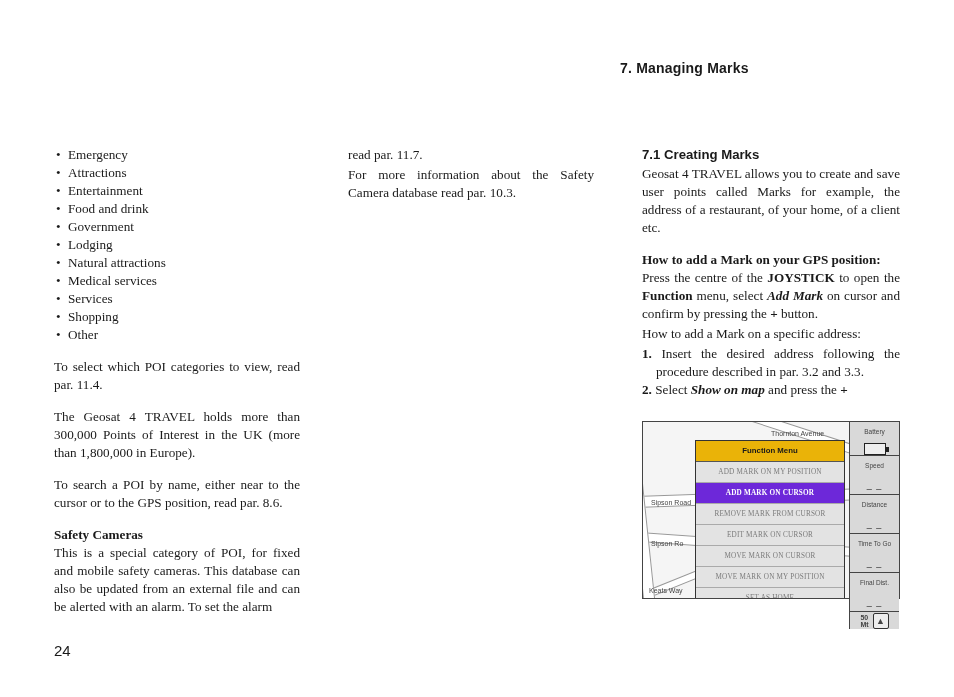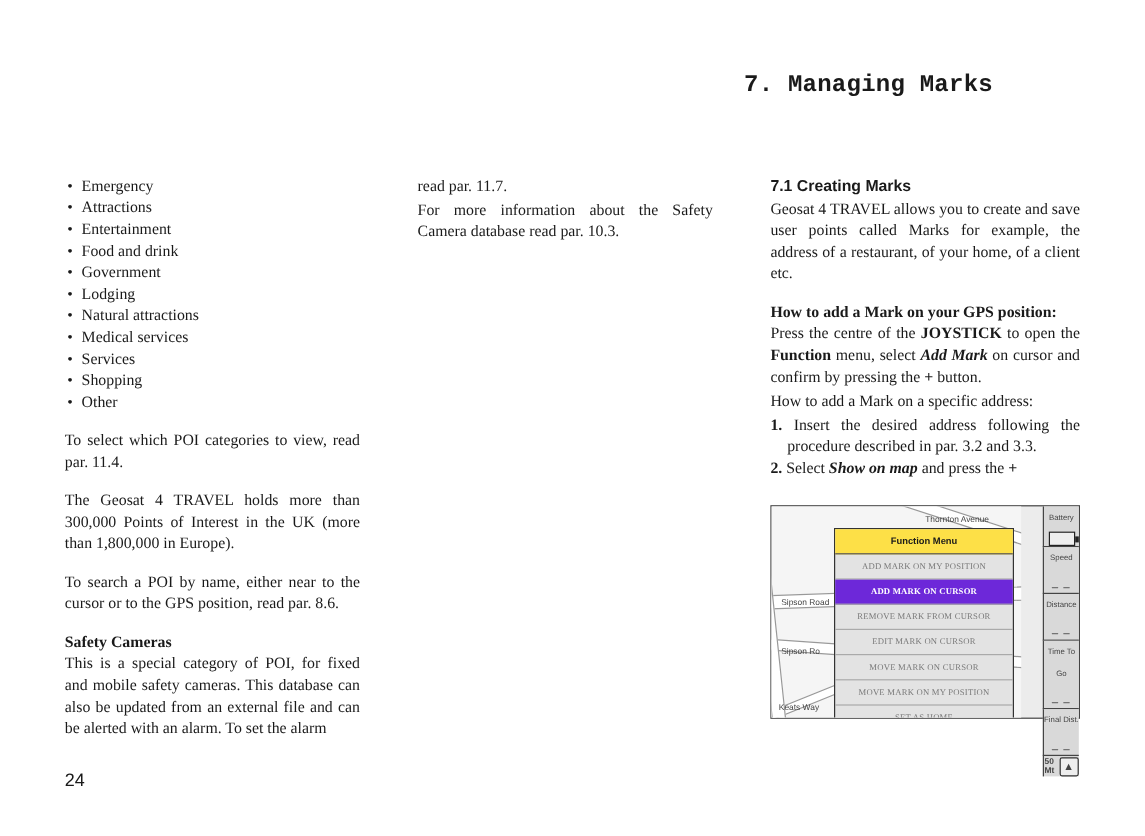--- a/index.html
+++ b/index.html
@@ -24,23 +24,23 @@
   .col {
     width: 256px;
     font-size: 13.2px;
     line-height: 18px;
   }
   .col3 { width: 260px; }
   .chapter-title {
     position: absolute;
     top: 60px;
     left: 620px;
-    font-family: Liberation Mono, monospace;
+    font-family: Liberation Sans, sans-serif;
     font-weight: 700;
-    font-size: 20px;
+    font-size: 14px;
     letter-spacing: 0.2px;
   }
   .col-body { margin-top: 90px; }
   .col3 .col-body { margin-top: 90px; }
   ul.bullets {
     list-style: none;
     padding-left: 14px;
     margin-bottom: 14px;
   }
   ul.bullets li::before {
@@ -102,42 +102,42 @@
   }
   .device .menu {
     position: absolute;
     left: 52px; top: 18px;
     width: 150px;
     border: 1px solid #333;
     background: #e3e3e3;
     font-size: 7.2px;
   }
   .device .menu .title {
-    background: #fde047;
+    background: #eab308;
     text-align: center;
     font-weight: 700;
     padding: 1px 0;
     border-bottom: 1px solid #555;
     font-size: 7.8px;
   }
   .device .menu .item {
     padding: 1px 4px;
     color: #7a7a7a;
     border-bottom: 1px solid #aaa;
     text-align: center;
     letter-spacing: 0.2px;
     font-family: Liberation Serif, serif;
   }
   .device .menu .item.selected {
     background: #6d28d9; color: #fff; font-weight: 700;
   }
   .device .side {
     position: absolute;
     right: 0; top: 0; bottom: 0;
-    width: 30px;
+    width: 50px;
     display: flex; flex-direction: column;
   }
   .device .side .cell {
     flex: 1;
     border-left: 1px solid #444;
     border-bottom: 1px solid #444;
     background: #d9d9d9;
     font-size: 6.5px;
     text-align: center;
     padding-top: 1px;

